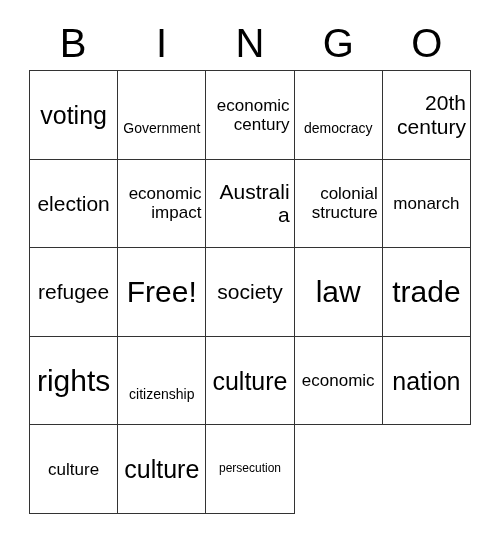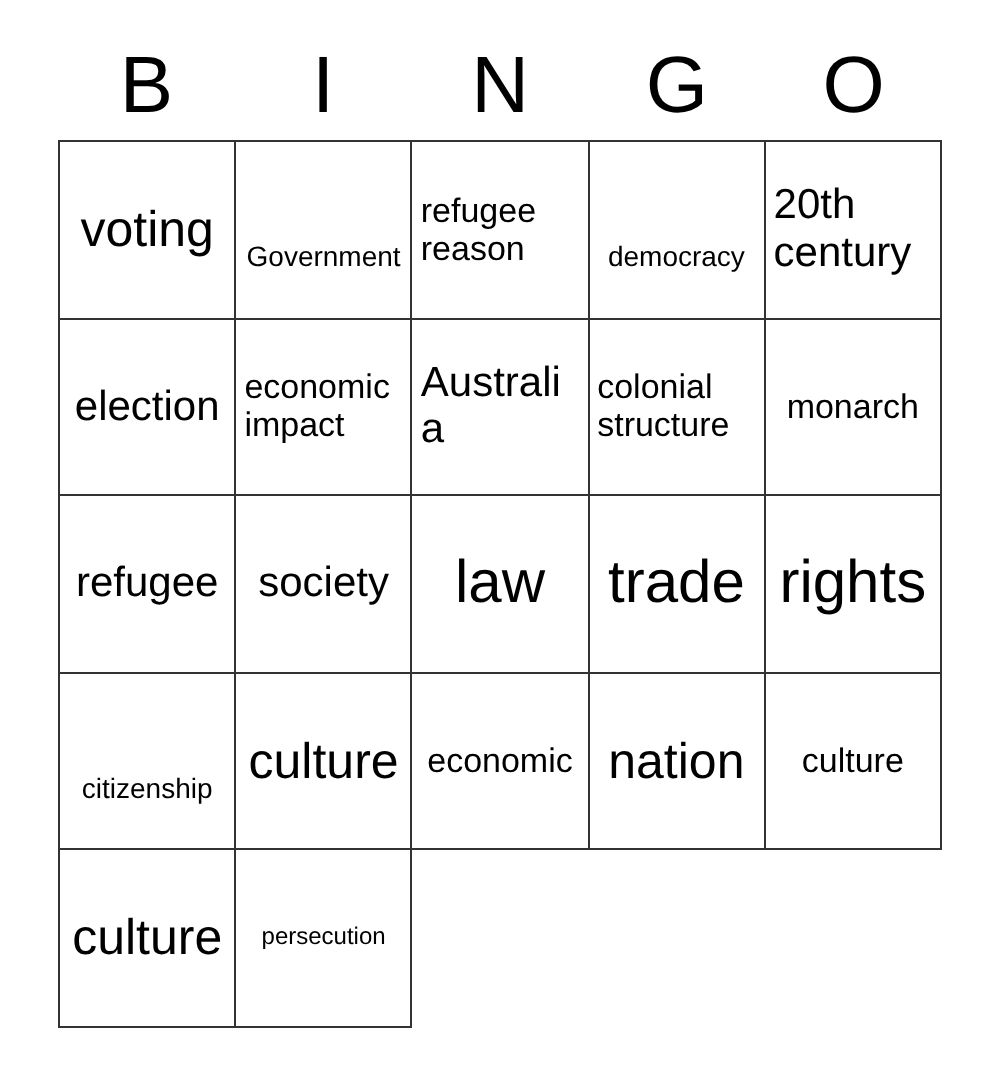--- a/index.html
+++ b/index.html
@@ -54,21 +54,21 @@
     box-sizing: border-box;
     background: #ffffff;
   }
   .bingo-cell {
     border-right: 1px solid #333333;
     border-bottom: 1px solid #333333;
     box-sizing: border-box;
     display: flex;
     align-items: center;
     justify-content: center;
-    text-align: left;
+    text-align: right;
     padding: 2px 4px;
     overflow: hidden;
     background: #ffffff;
   }
   .cell-text {
     display: block;
     line-height: 1.12;
     word-break: break-word;
     hyphens: none;
   }
@@ -95,21 +95,21 @@
 
   <div id="bingo-grid">
 
     <div class="bingo-cell">
         <span class="cell-text fs-xl">voting</span>
       </div>
     <div class="bingo-cell">
         <span class="cell-text fs-sm">Government</span>
       </div>
     <div class="bingo-cell">
-        <span class="cell-text fs-md">refugee reason</span>
+        <span class="cell-text fs-md">economic century</span>
       </div>
     <div class="bingo-cell">
         <span class="cell-text fs-sm">democracy</span>
       </div>
     <div class="bingo-cell">
         <span class="cell-text fs-lg">20th century</span>
       </div>
 
     <div class="bingo-cell">
         <span class="cell-text fs-lg">election</span>
@@ -122,20 +122,23 @@
       </div>
     <div class="bingo-cell">
         <span class="cell-text fs-md">colonial structure</span>
       </div>
 
     <div class="bingo-cell">
         <span class="cell-text fs-md">monarch</span>
       </div>
     <div class="bingo-cell">
         <span class="cell-text fs-lg">refugee</span>
+      </div>
+    <div class="bingo-cell">
+        <span class="cell-text fs-xxl">Free!</span>
       </div>
     <div class="bingo-cell">
         <span class="cell-text fs-lg">society</span>
       </div>
     <div class="bingo-cell">
         <span class="cell-text fs-xxl">law</span>
       </div>
 
     <div class="bingo-cell">
         <span class="cell-text fs-xxl">trade</span>

